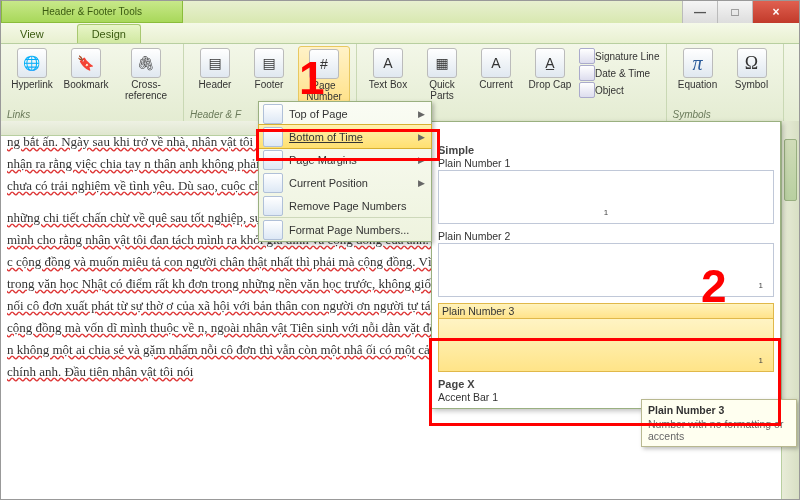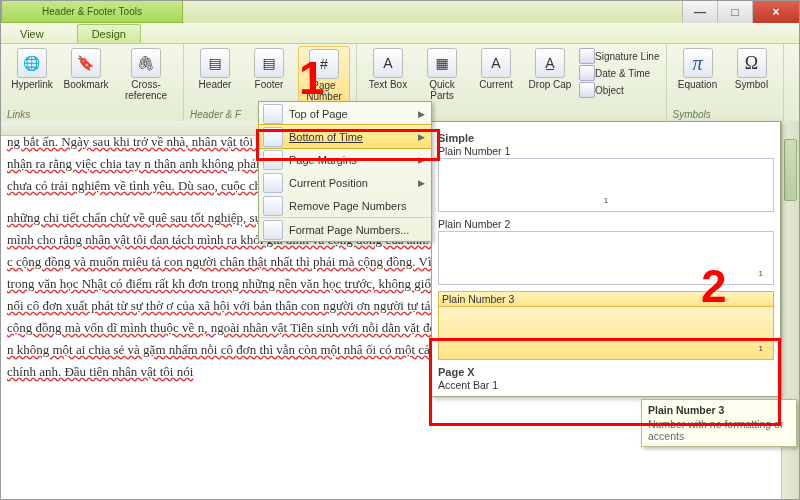--- a/index.html
+++ b/index.html
@@ -38,21 +38,21 @@
   .vscroll .thumb{position:absolute;left:2px;right:2px;top:18px;height:60px;background:linear-gradient(#d0dcb8,#b8cfa0);border:1px solid #98af80;border-radius:2px;}
   
   .pnmenu{position:absolute;left:257px;top:100px;width:172px;background:linear-gradient(#fafcf4,#eef3de);border:1px solid #9ab080;box-shadow:2px 2px 4px rgba(0,0,0,.25);font-size:11px;z-index:10;}
   .mi{display:flex;align-items:center;height:23px;padding:0 6px 0 4px;gap:6px;position:relative;}
   .mi .micn{width:18px;height:18px;background:linear-gradient(#fff,#dde8f5);border:1px solid #b0c0d8;border-radius:2px;flex:none;}
   .mi .mlbl{flex:1;}
   .mi .arr{font-size:9px;color:#666;}
   .mi.hi{background:linear-gradient(#fff0b0,#ffe070);border:1px solid #d8b030;margin:-1px;}
   .mi.sep{border-top:1px solid #cdd8ba;}
   
-  .gallery{position:absolute;left:430px;top:120px;right:18px;background:#fff;border:1px solid #9ab080;box-shadow:2px 2px 5px rgba(0,0,0,.25);z-index:9;padding:8px 6px 4px;}
+  .gallery{position:absolute;left:430px;top:120px;right:18px;background:#fff;border:1px solid #9ab080;box-shadow:2px 2px 5px rgba(0,0,0,.25);z-index:9;padding:20px 6px 4px;}
   .ghdr{font-size:11px;font-weight:bold;color:#444;margin:2px 0 1px;}
   .gitem{margin:1px 0 6px;}
   .gname{font-size:10.5px;color:#333;margin-bottom:1px;}
   .gprev{height:52px;border:1px solid #c0c8d8;background:#fff;position:relative;}
   .gprev .num{position:absolute;font-size:8px;color:#444;}
   .g1 .num{left:50%;bottom:6px;transform:translateX(-50%);}
   .g2 .num{right:10px;bottom:6px;}
   .g3{height:52px;}
   .g3 .num{right:10px;bottom:6px;}
   .gitem.hi .gprev{background:linear-gradient(#fff4c4,#ffe488);border:1px solid #e0b84a;}

